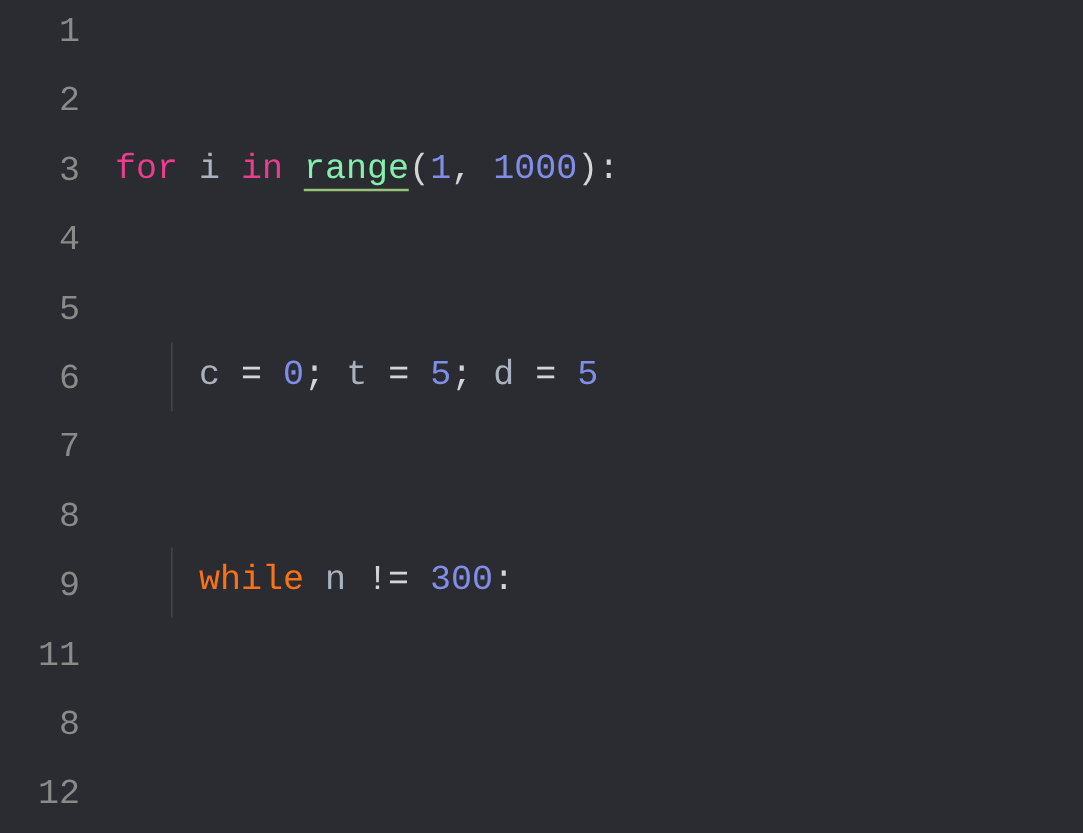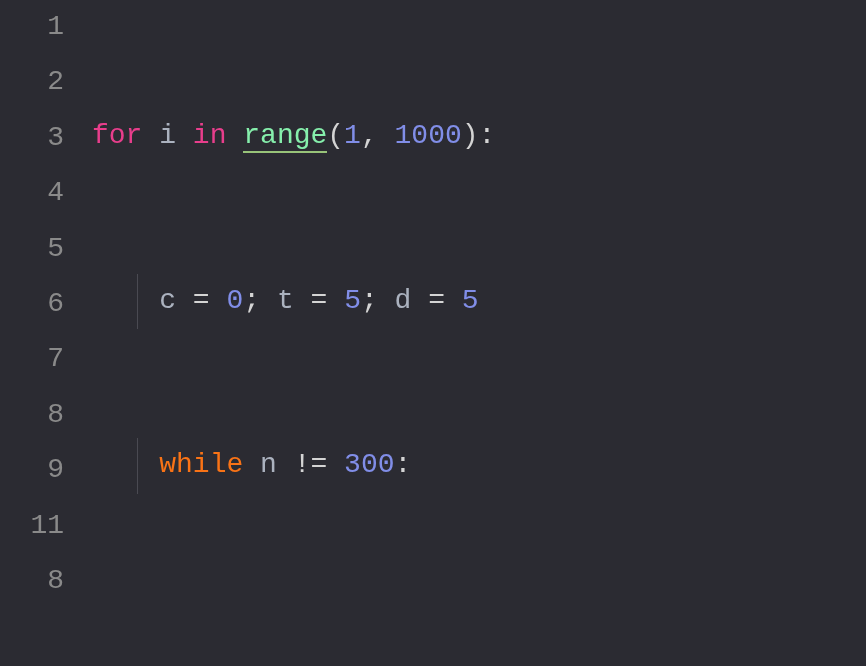--- a/index.html
+++ b/index.html
@@ -68,20 +68,21 @@
     <div class="gutter-line">2</div>
     <div class="gutter-line">3</div>
     <div class="gutter-line">4</div>
     <div class="gutter-line">5</div>
     <div class="gutter-line">6</div>
     <div class="gutter-line">7</div>
     <div class="gutter-line">8</div>
     <div class="gutter-line">9</div>
     <div class="gutter-line">11</div>
     <div class="gutter-line">8</div>
+    <div class="gutter-line">12</div>
   </div>
 
   <div class="code">
     <div class="code-line"><span class="tk-keyword">for</span> <span class="tk-var">i</span> <span class="tk-keyword">in</span> <span class="tk-builtin underline-green">range</span><span class="tk-paren">(</span><span class="tk-number">1</span><span class="tk-op">,</span> <span class="tk-number">1000</span><span class="tk-paren">)</span><span class="tk-colon">:</span></div>
     <div class="code-line"><span class="indent-guide g1"></span>    <span class="tk-var">c</span> <span class="tk-op">=</span> <span class="tk-number">0</span><span class="tk-semi">;</span> <span class="tk-var">t</span> <span class="tk-op">=</span> <span class="tk-number">5</span><span class="tk-semi">;</span> <span class="tk-var">d</span> <span class="tk-op">=</span> <span class="tk-number">5</span></div>
     <div class="code-line"><span class="indent-guide g1"></span>    <span class="tk-keyword2">while</span> <span class="tk-var">n</span> <span class="tk-op">!=</span> <span class="tk-number">300</span><span class="tk-colon">:</span></div>
     
     
     
     

